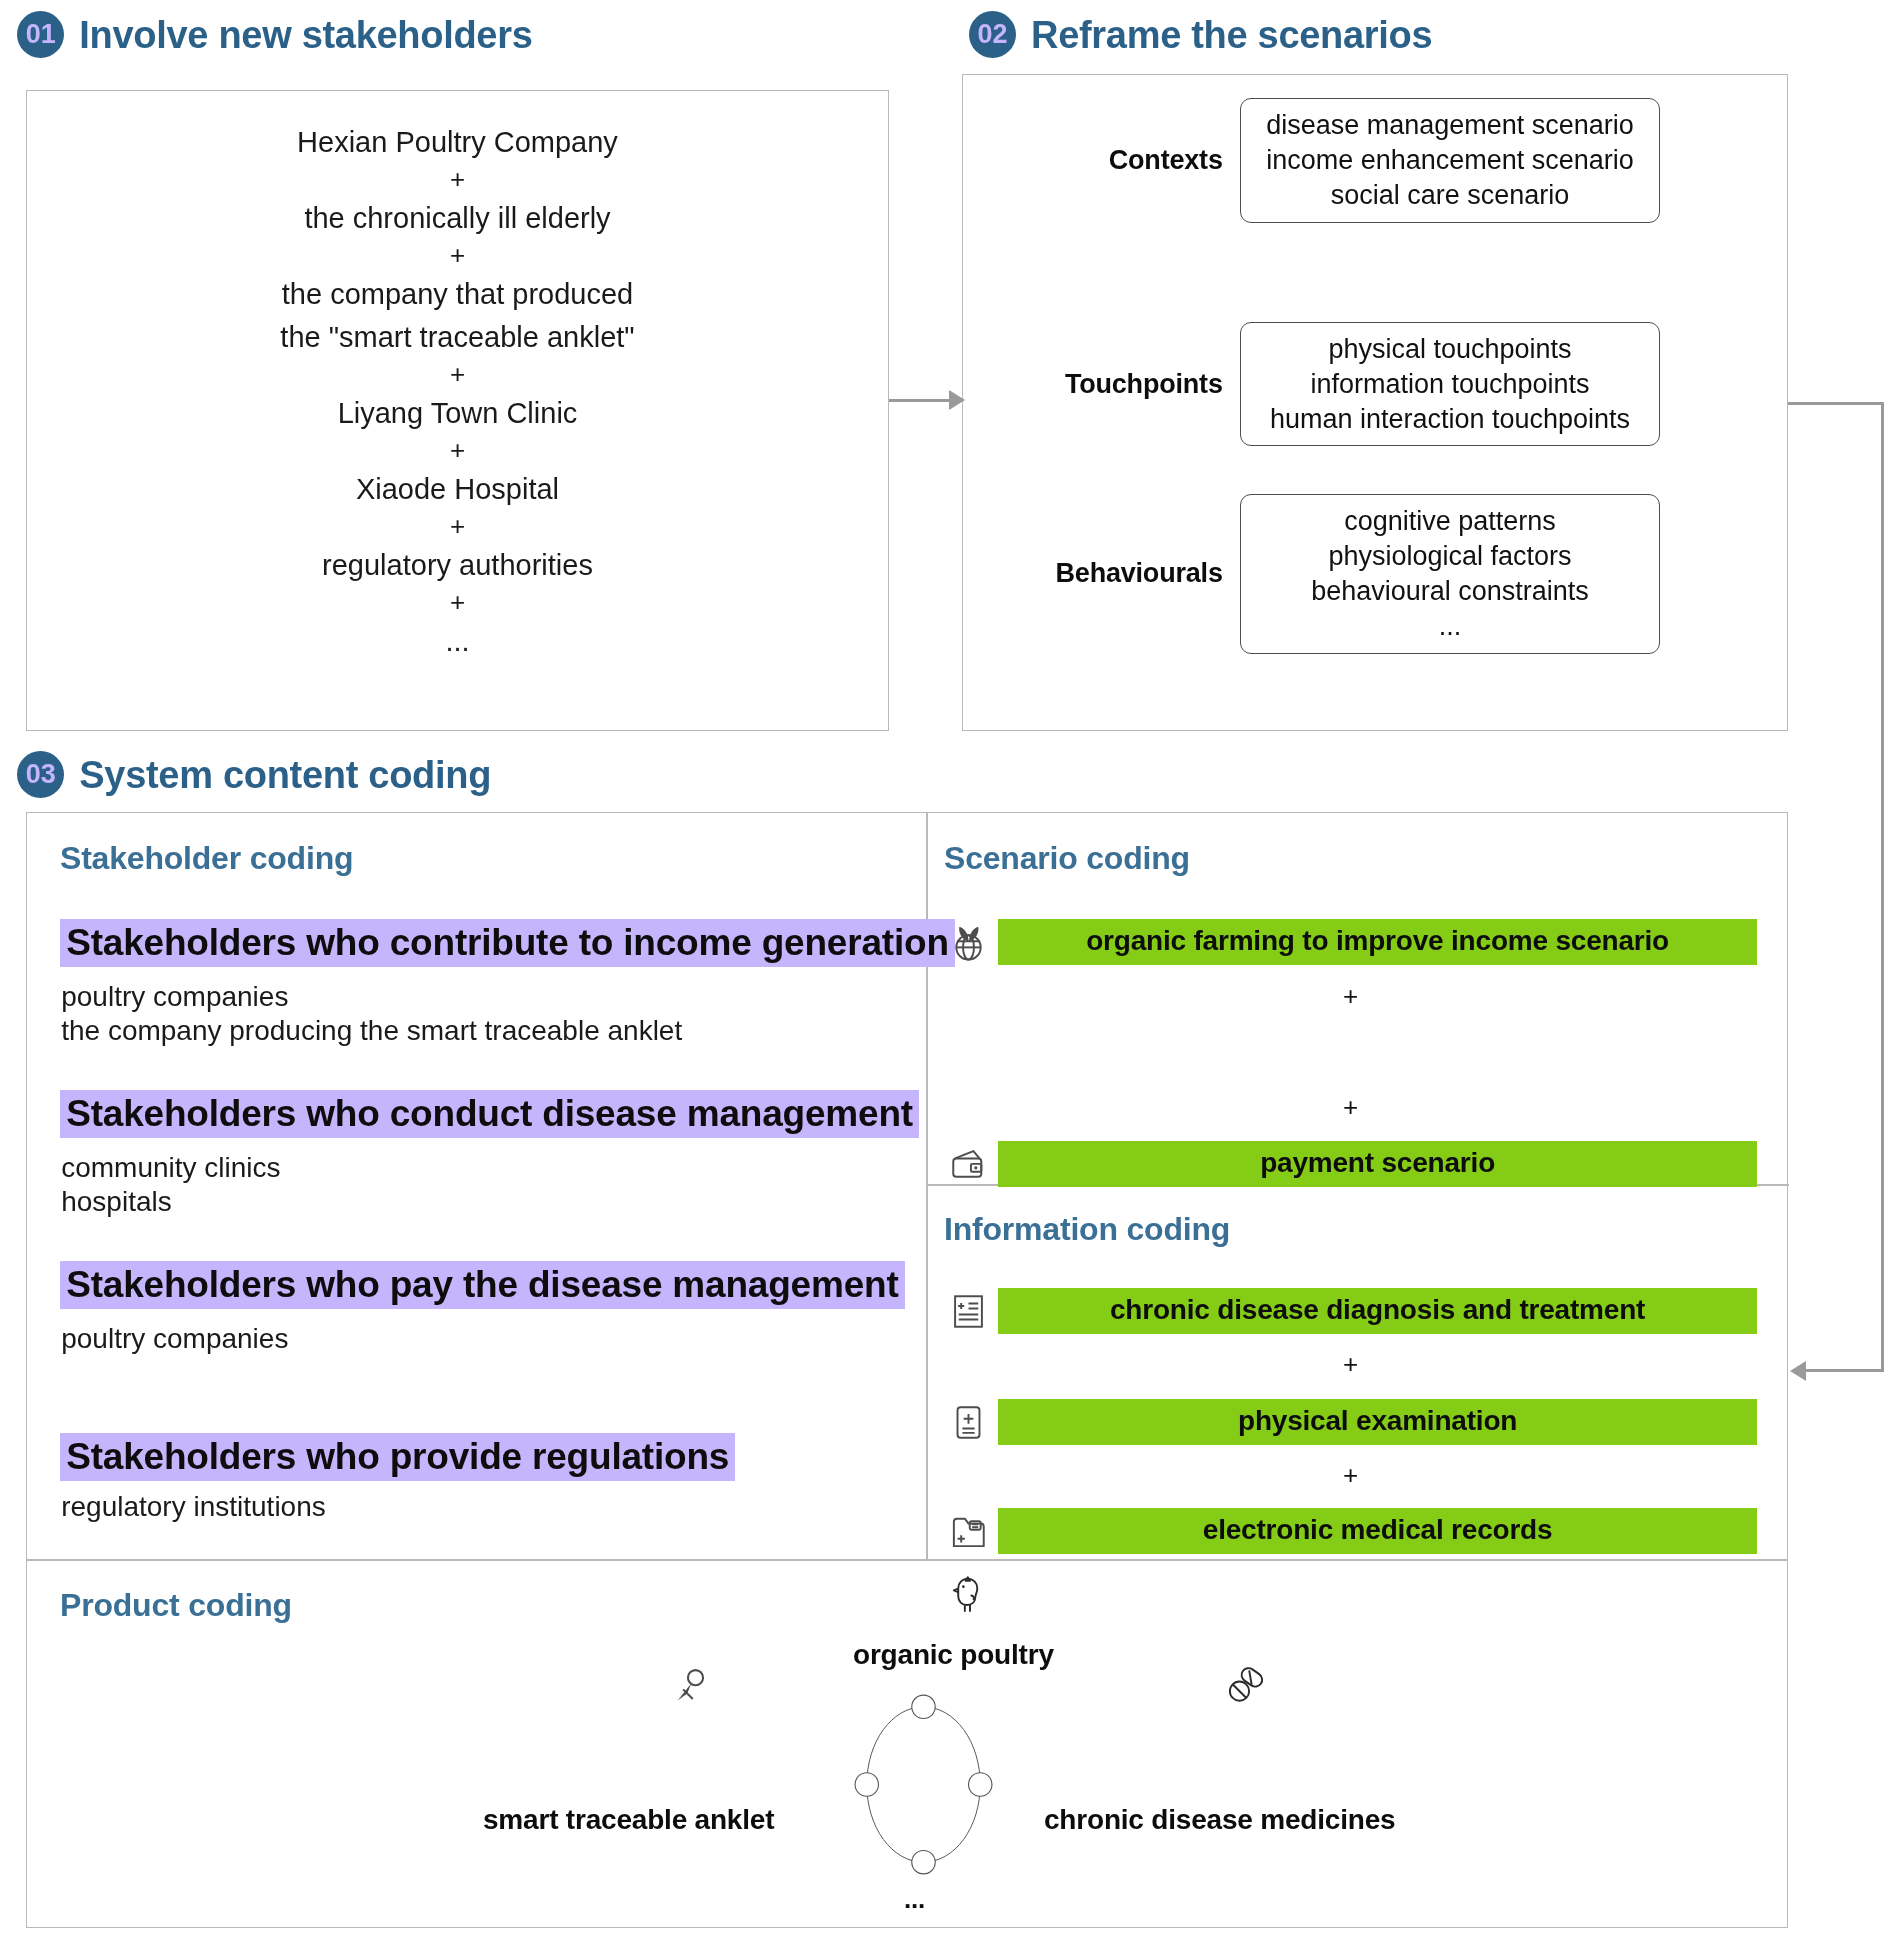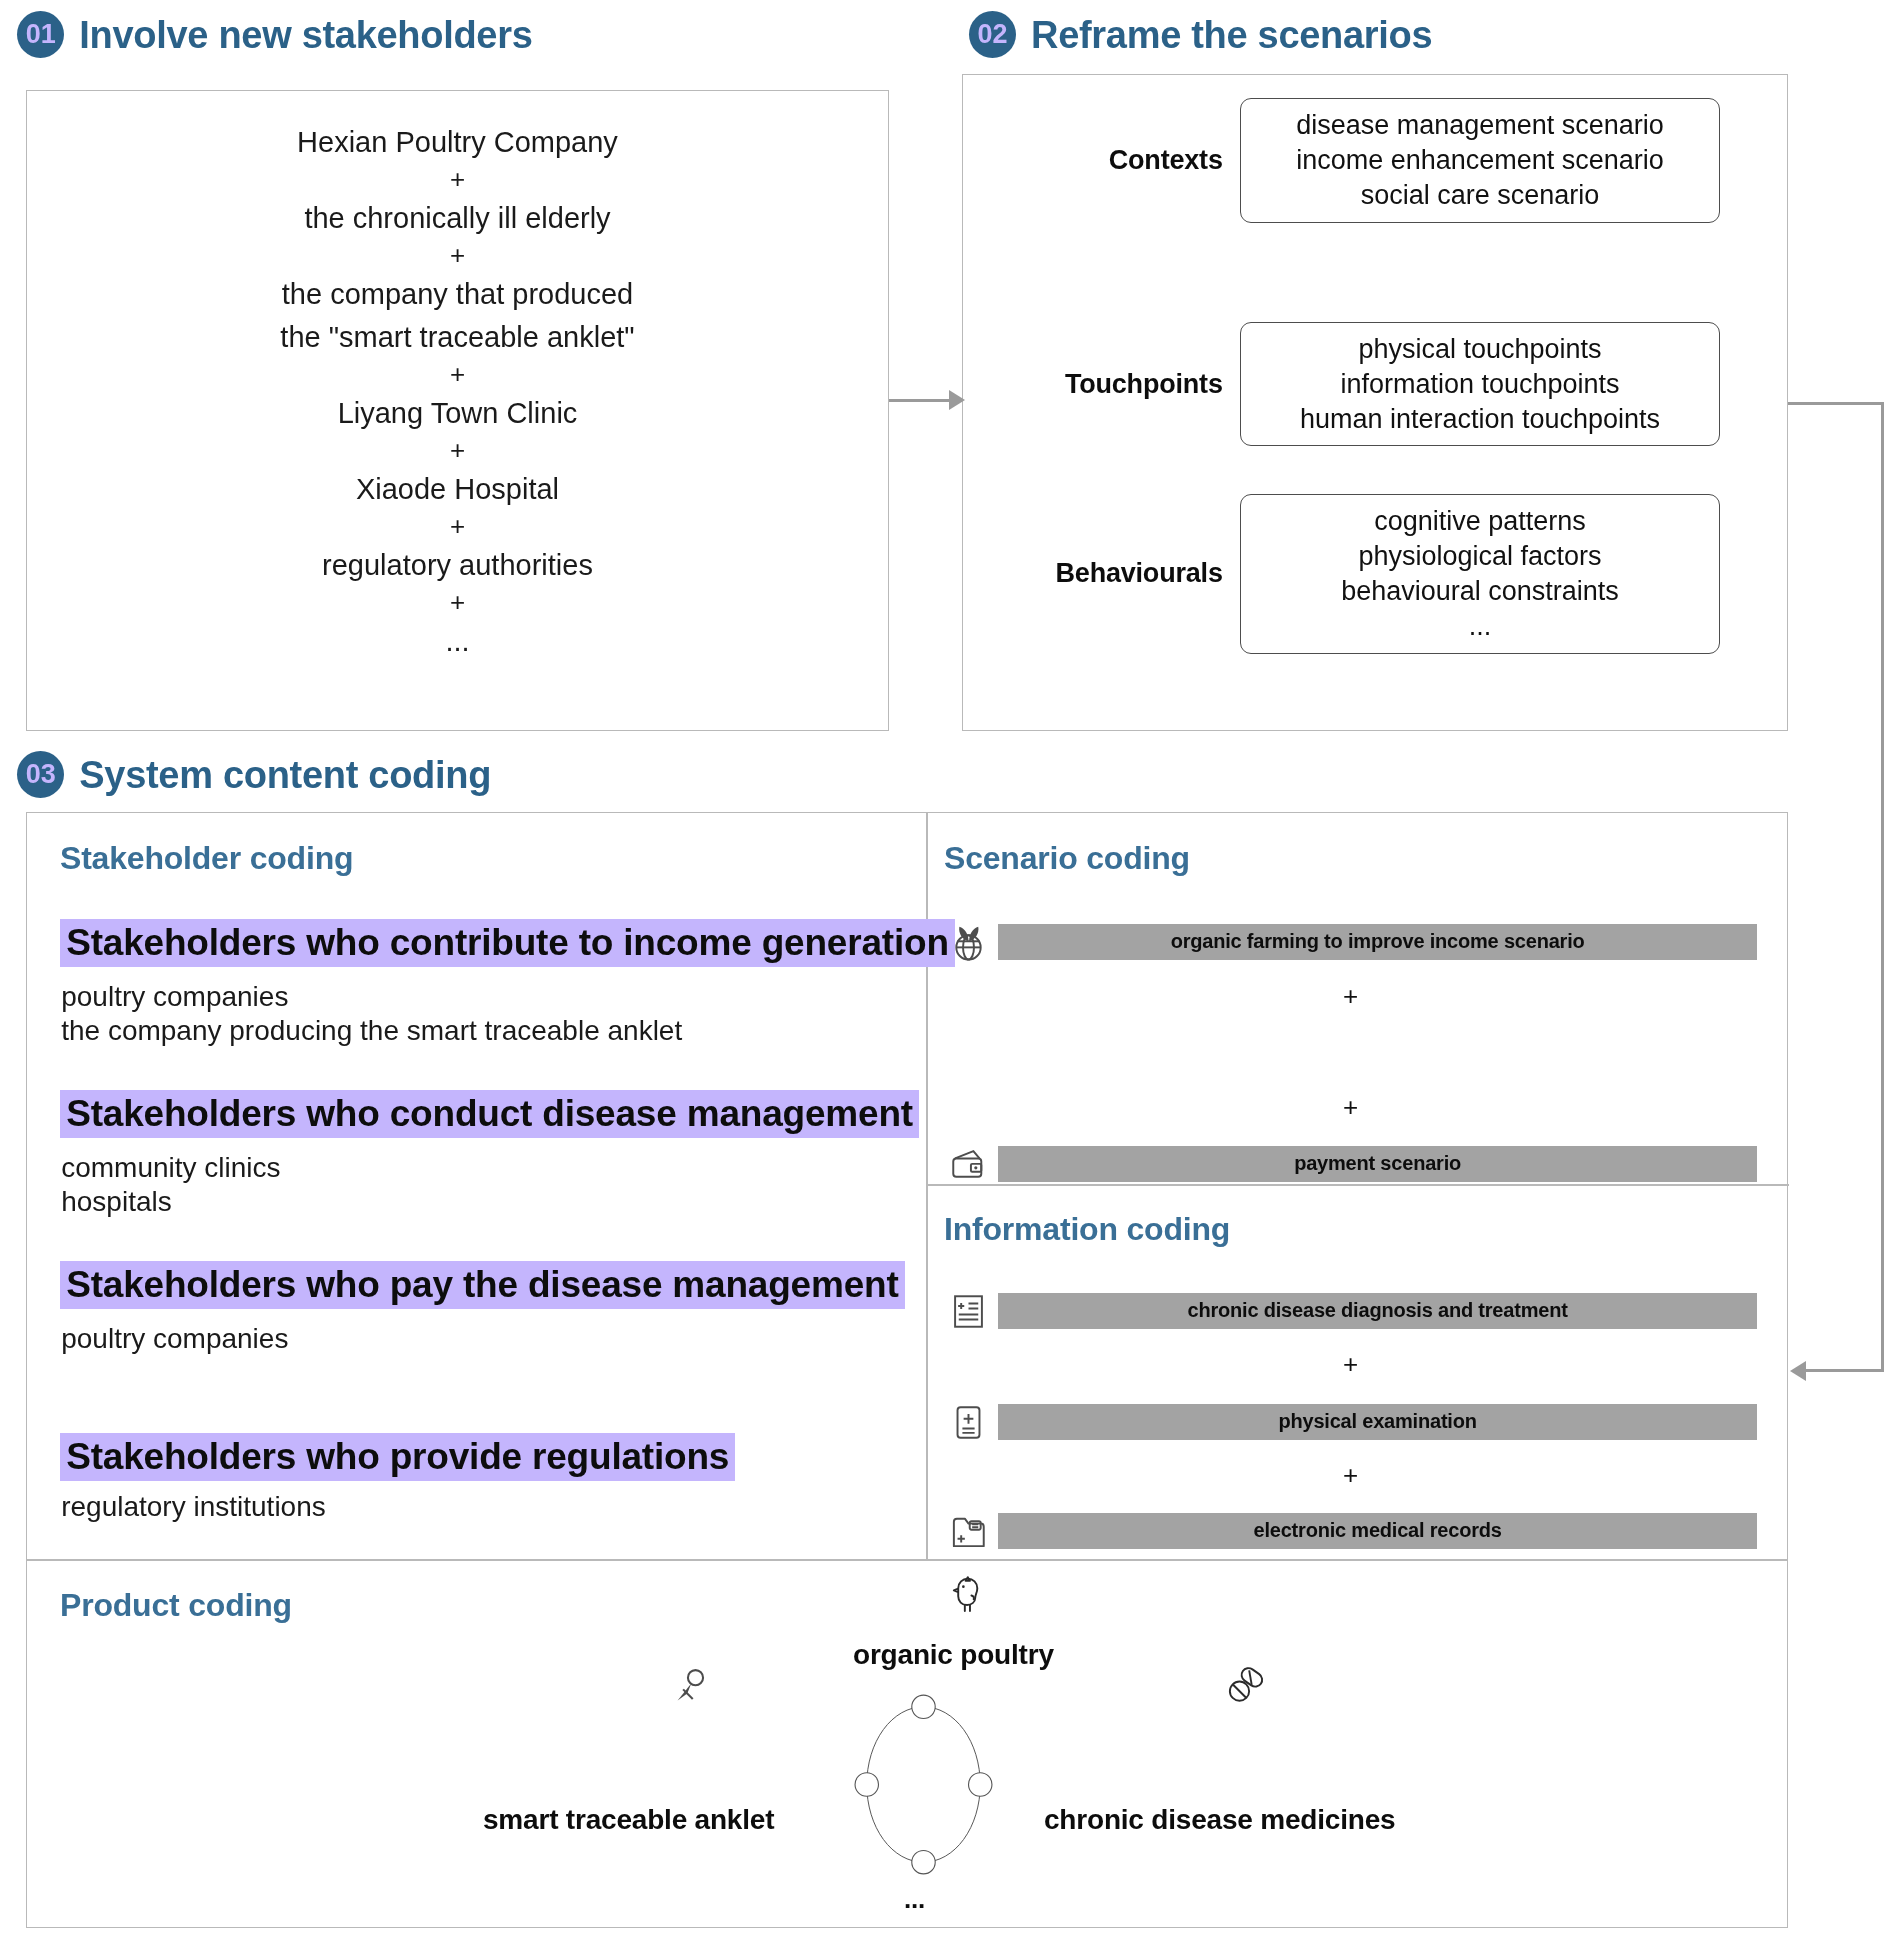--- a/index.html
+++ b/index.html
@@ -83,21 +83,21 @@
   .rbox{
     border:1.8px solid #4d4d4d;
     border-radius:11px;
     background:#fff;
     box-sizing:border-box;
     padding:8.6px 16px;
     text-align:center;
     font-size:27px;
     line-height:1.30;
     color:#111;
-    width:480px;
+    width:420px;
   }
   .rbox div{white-space:nowrap;}
 
   
   #p03{left:26px;top:812px;width:1762px;height:1116px;}
   .sub-v-divider{
     position:absolute;
     top:0;bottom:0;
     width:1.8px;
     background:#b9b9b9;
@@ -150,23 +150,23 @@
   }
   .ico{
     width:48px;height:48px;
     flex:0 0 auto;
     display:flex;align-items:center;justify-content:center;
     margin-right:6.2px;
   }
   .ico svg{display:block;}
   .band{
     flex:1 1 auto;
-    background:#a3a3a3;
+    background:#84cc16;
     text-align:center;
-    font-size:20px;
+    font-size:28px;
     font-weight:bold;
     color:#0d0d0d;
     letter-spacing:-0.2px;
     line-height:1.32;
     padding:3.7px 0 5px 0;
     white-space:nowrap;
   }
   .plus-row{
     position:absolute;
     left:16px;right:32px;

